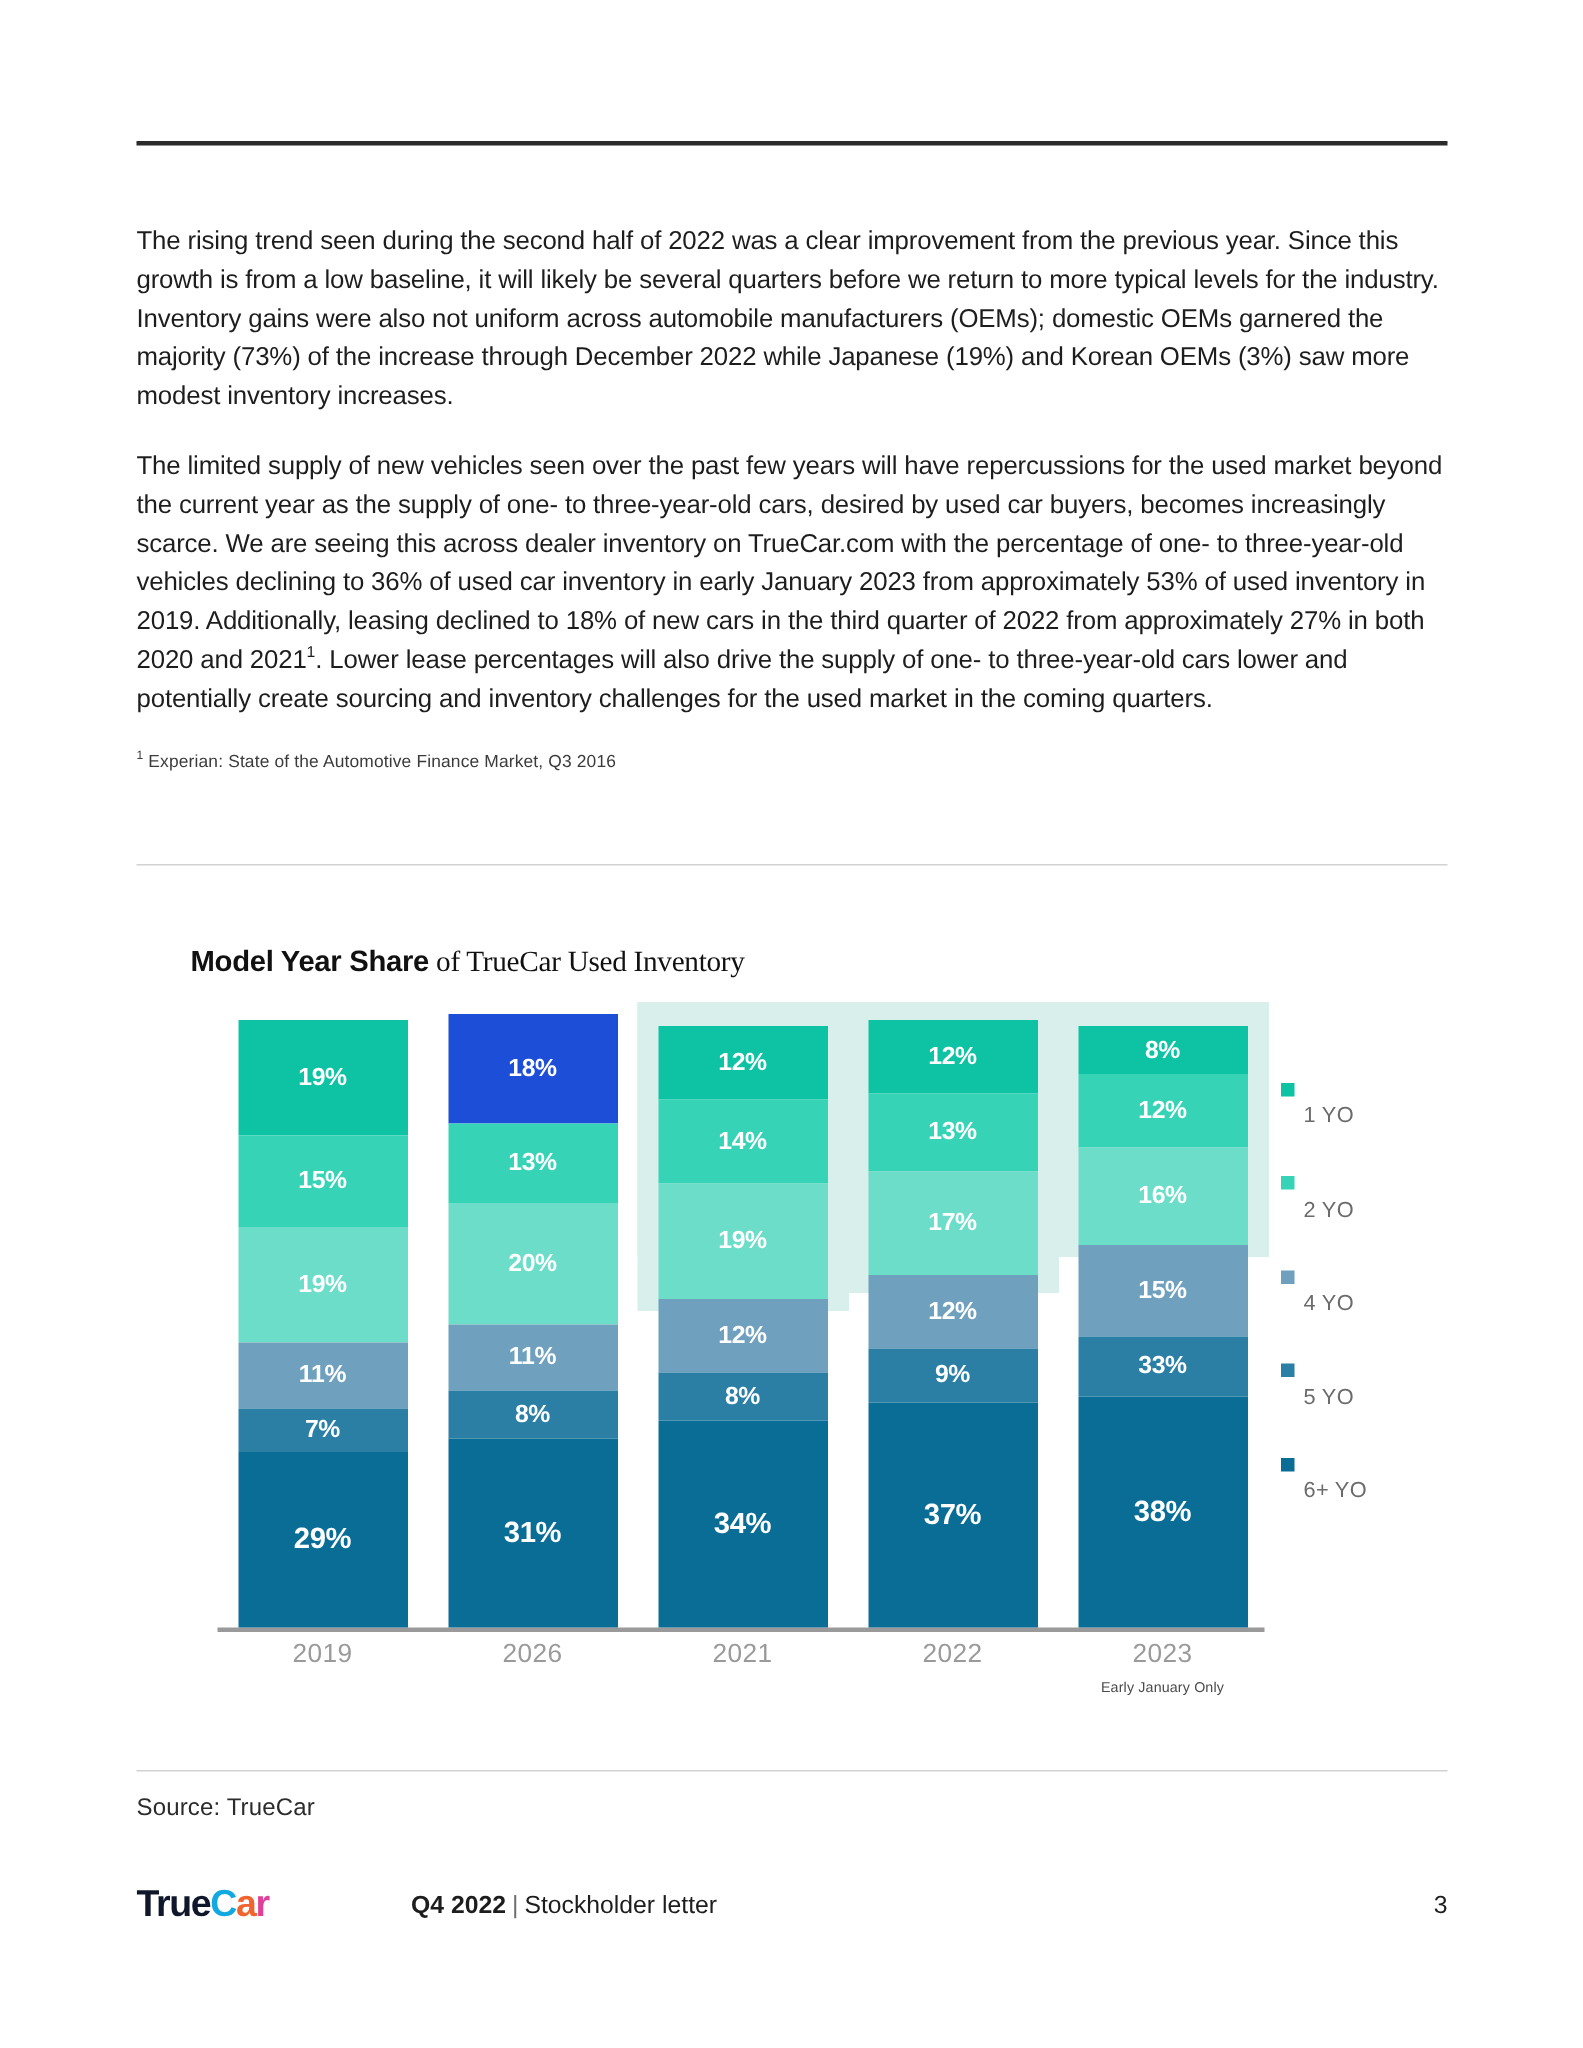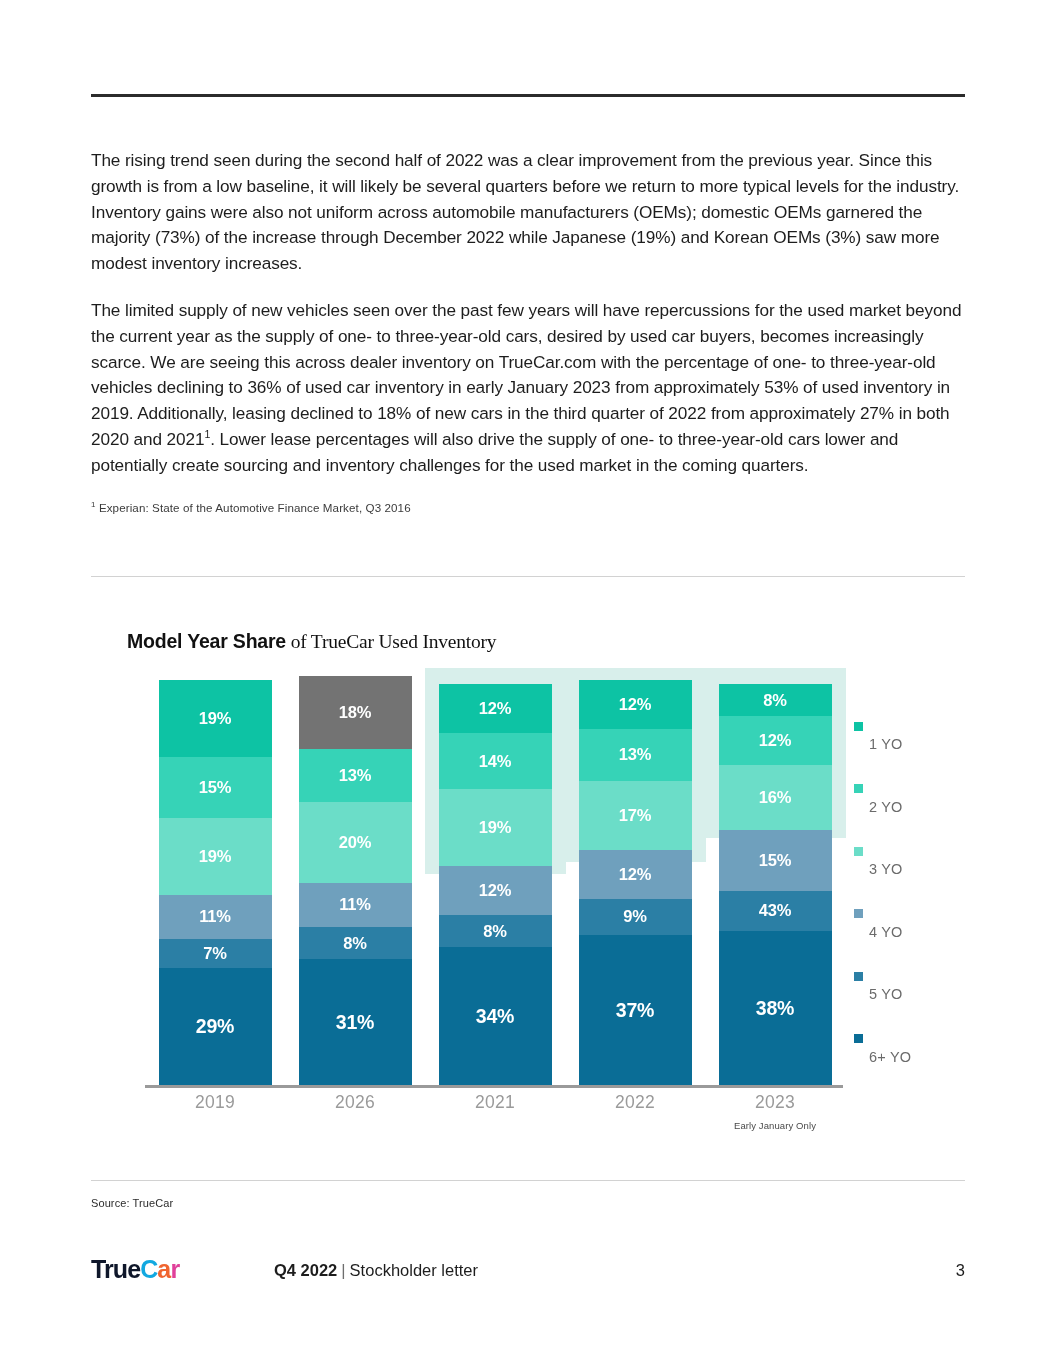--- a/index.html
+++ b/index.html
@@ -200,21 +200,21 @@
     letter-spacing: 0.2px;
     white-space: nowrap;
     margin-top: 36px;
   }
 
   
   .source {
     position: absolute;
     left: 91px;
     top: 1197px;
-    font-size: 11px;
+    font-size: 16px;
     color: #2c2c2c;
     letter-spacing: 0.1px;
   }
 
   
   .footer {
     position: absolute;
     left: 91px;
     top: 1254px;
     width: 874px;
@@ -301,21 +301,21 @@
               <div class="seg" style="height: 28.35px; background: rgb(43, 127, 165);">
                 <span>7%</span>
               </div>
               <div class="seg big" style="height: 117.45px; background: rgb(10, 109, 150);">
                 <span>29%</span>
               </div>
             </div>
           </div>
           <div class="bar-col">
             <div class="bar-stack">
-              <div class="seg" style="height: 72.9px; background: #737373;">
+              <div class="seg" style="height: 72.9px; background: #1d4ed8;">
                 <span>18%</span>
               </div>
               <div class="seg" style="height: 52.65px; background: rgb(54, 211, 183);">
                 <span>13%</span>
               </div>
               <div class="seg" style="height: 81px; background: rgb(107, 221, 200);">
                 <span>20%</span>
               </div>
               <div class="seg" style="height: 44.55px; background: rgb(111, 160, 189);">
                 <span>11%</span>
@@ -380,21 +380,21 @@
               <div class="seg" style="height: 48.6px; background: rgb(54, 211, 183);">
                 <span>12%</span>
               </div>
               <div class="seg" style="height: 64.8px; background: rgb(107, 221, 200);">
                 <span>16%</span>
               </div>
               <div class="seg" style="height: 60.75px; background: rgb(111, 160, 189);">
                 <span>15%</span>
               </div>
               <div class="seg" style="height: 40.5px; background: rgb(43, 127, 165);">
-                <span>43%</span>
+                <span>33%</span>
               </div>
               <div class="seg big" style="height: 153.9px; background: rgb(10, 109, 150);">
                 <span>38%</span>
               </div>
             </div>
           </div>
         </div>
     </div>
 
     <div class="axis-line"></div>
@@ -419,24 +419,20 @@
       </div>
 
     <div class="legend" id="legend">
         <div class="legend-item">
           <span class="legend-swatch" style="background: rgb(13, 195, 164);"></span>
           <span class="legend-label">1 YO</span>
         </div>
         <div class="legend-item">
           <span class="legend-swatch" style="background: rgb(54, 211, 183);"></span>
           <span class="legend-label">2 YO</span>
-        </div>
-        <div class="legend-item">
-          <span class="legend-swatch" style="background: rgb(107, 221, 200);"></span>
-          <span class="legend-label">3 YO</span>
         </div>
         <div class="legend-item">
           <span class="legend-swatch" style="background: rgb(111, 160, 189);"></span>
           <span class="legend-label">4 YO</span>
         </div>
         <div class="legend-item">
           <span class="legend-swatch" style="background: rgb(43, 127, 165);"></span>
           <span class="legend-label">5 YO</span>
         </div>
         <div class="legend-item">

